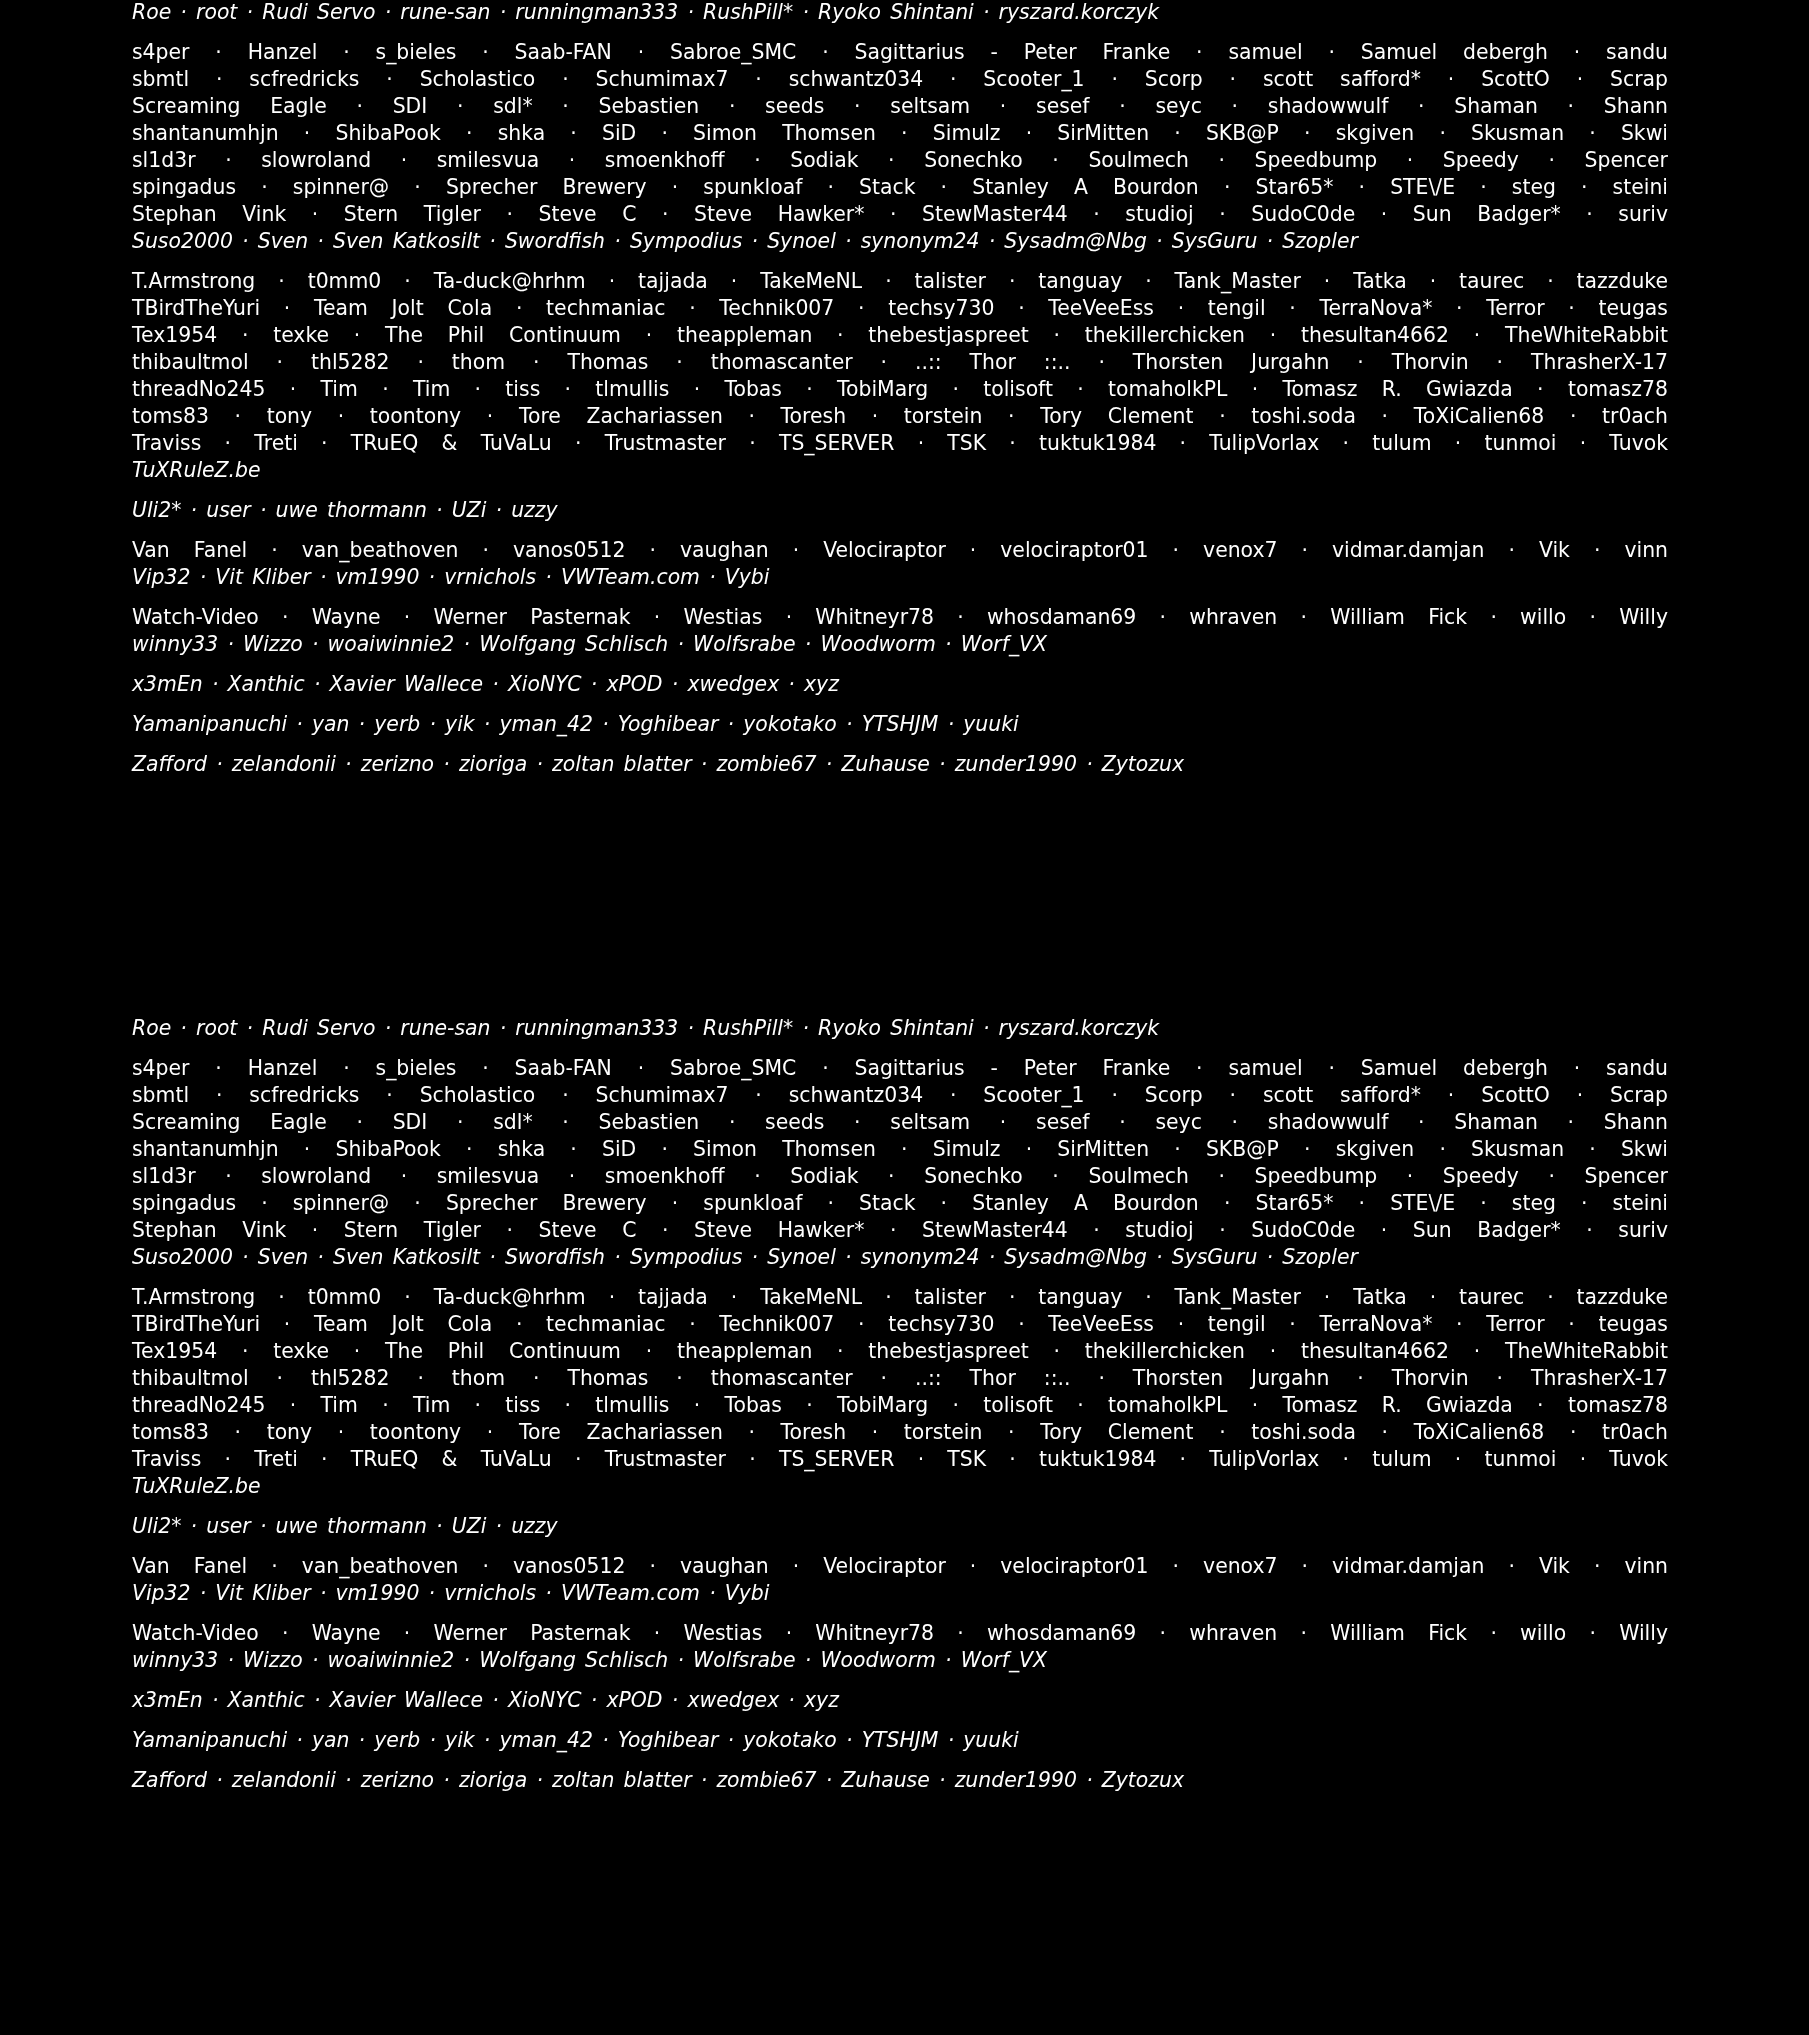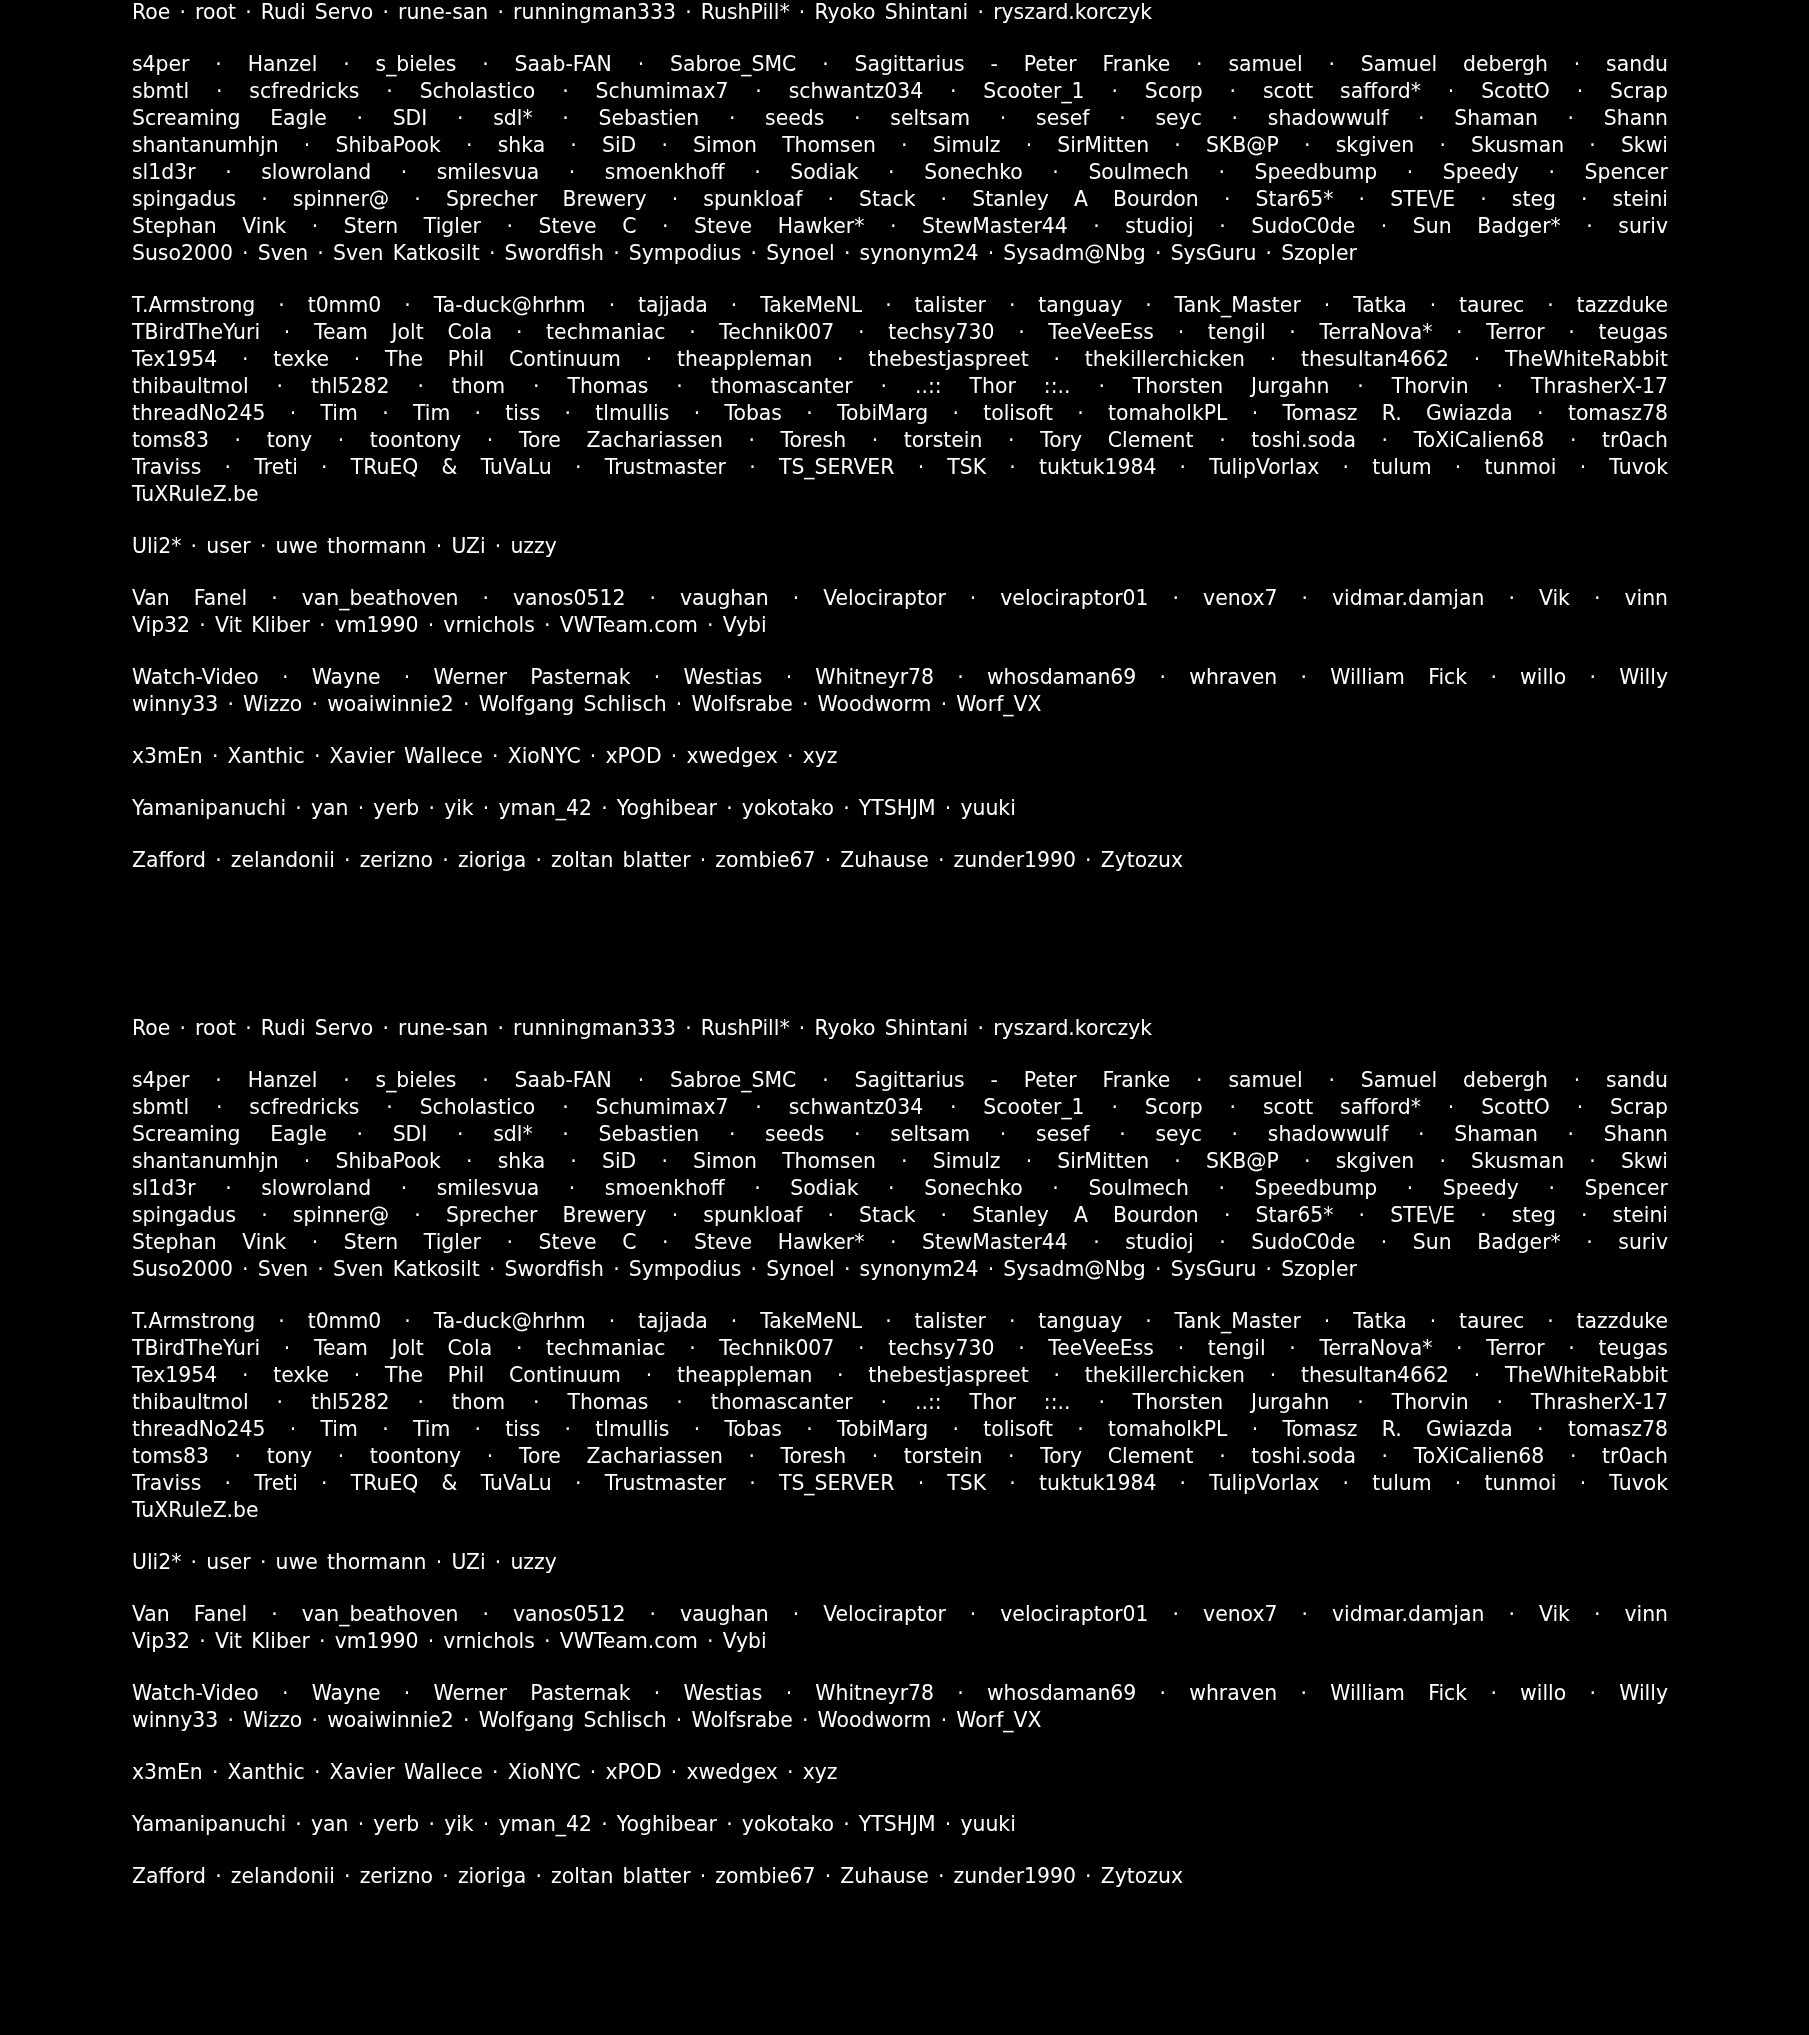--- a/index.html
+++ b/index.html
@@ -19,28 +19,29 @@
     word-spacing: 2.7px;
   }
   .credits-block {
     position: absolute;
     left: 132px;
     width: 1536px;
   }
   #credits-block-1 { top: -1.4px; }
   #credits-block-2 { top: 1015px; }
   .credits-group { margin: 0; padding: 0; }
-  .credits-group + .credits-group { margin-top: 25px; }
+  .credits-group + .credits-group { margin-top: 13px; }
   .credits-line {
     text-align: justify;
     text-align-last: justify;
   }
   .credits-line.lastline {
     text-align: justify;
     text-align-last: left;
+    font-style: italic;
   }
 </style>
 </head>
 <body>
 
 <div id="credits-block-1" class="credits-block">
     <div class="credits-group">
       <div class="credits-line lastline">Roe · root · Rudi Servo · rune-san · runningman333 · RushPill* · Ryoko Shintani · ryszard.korczyk</div>
     </div>
     <div class="credits-group">

